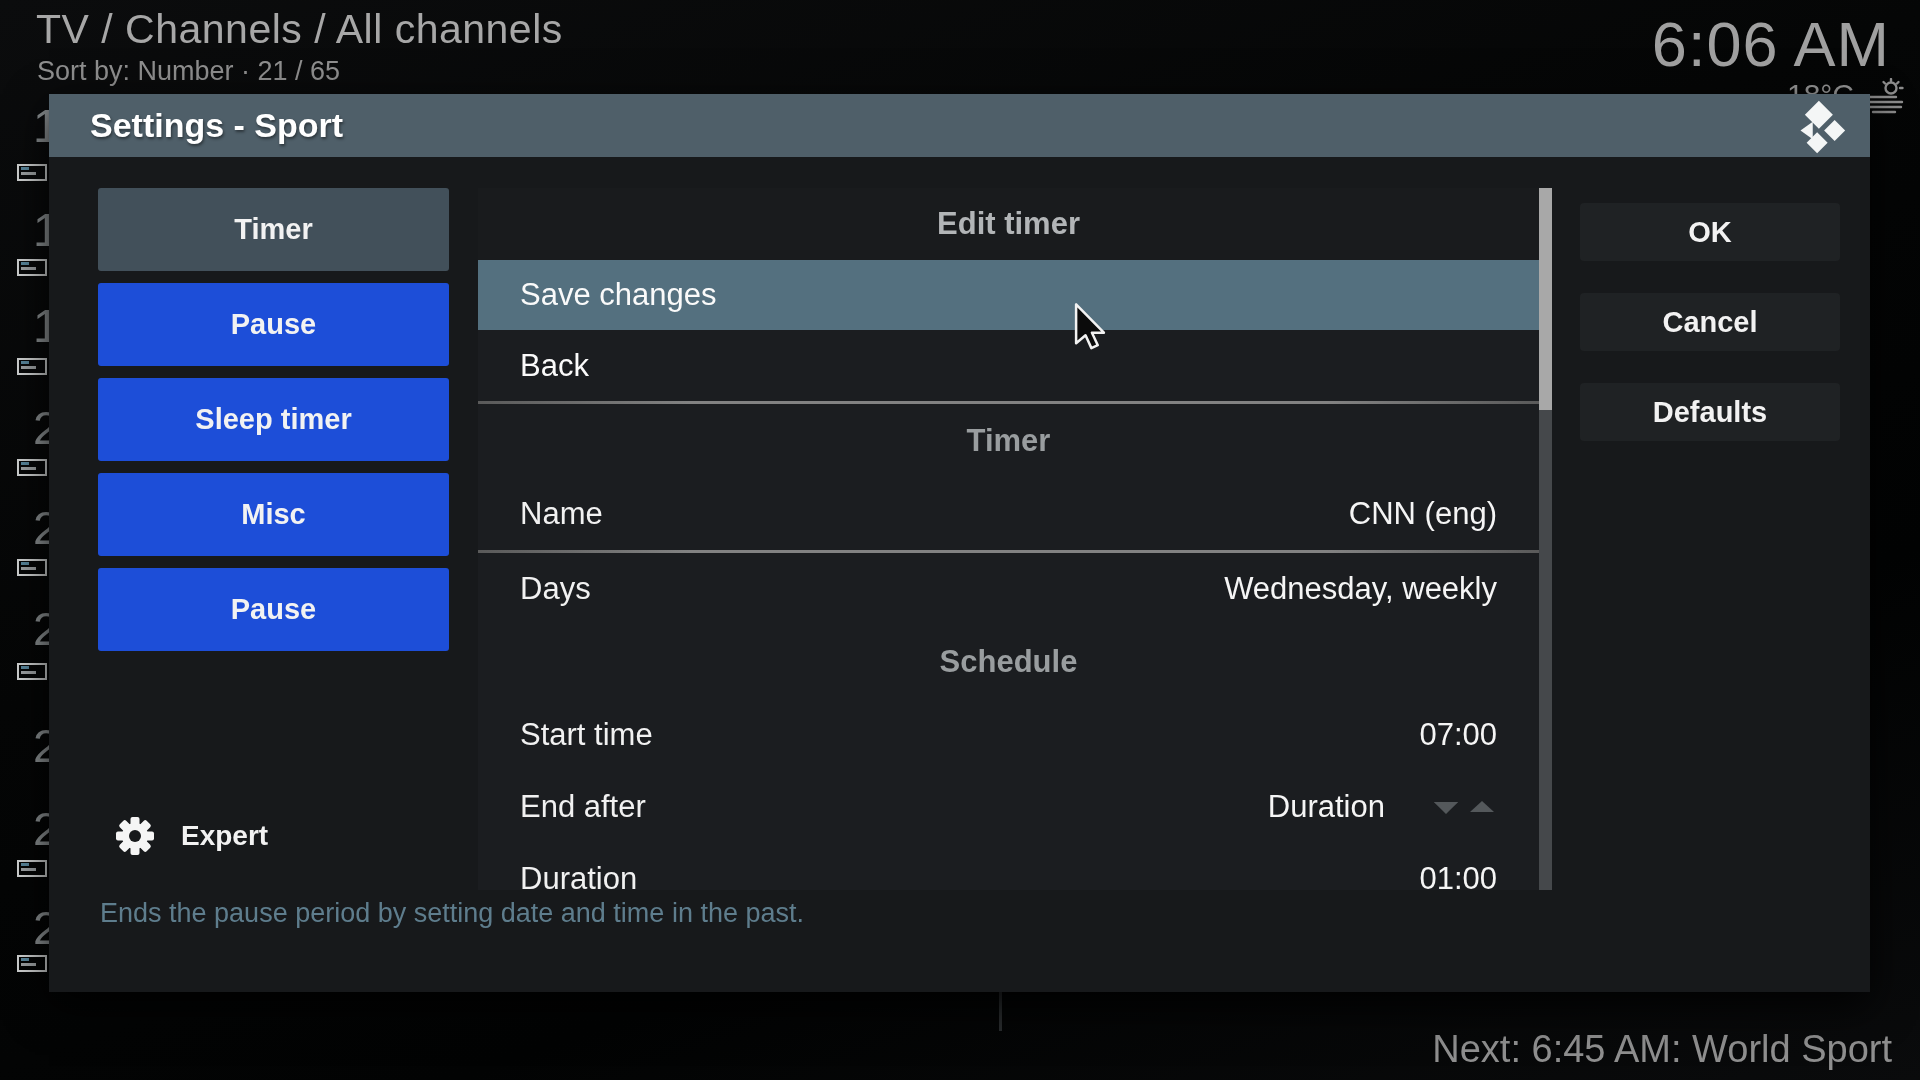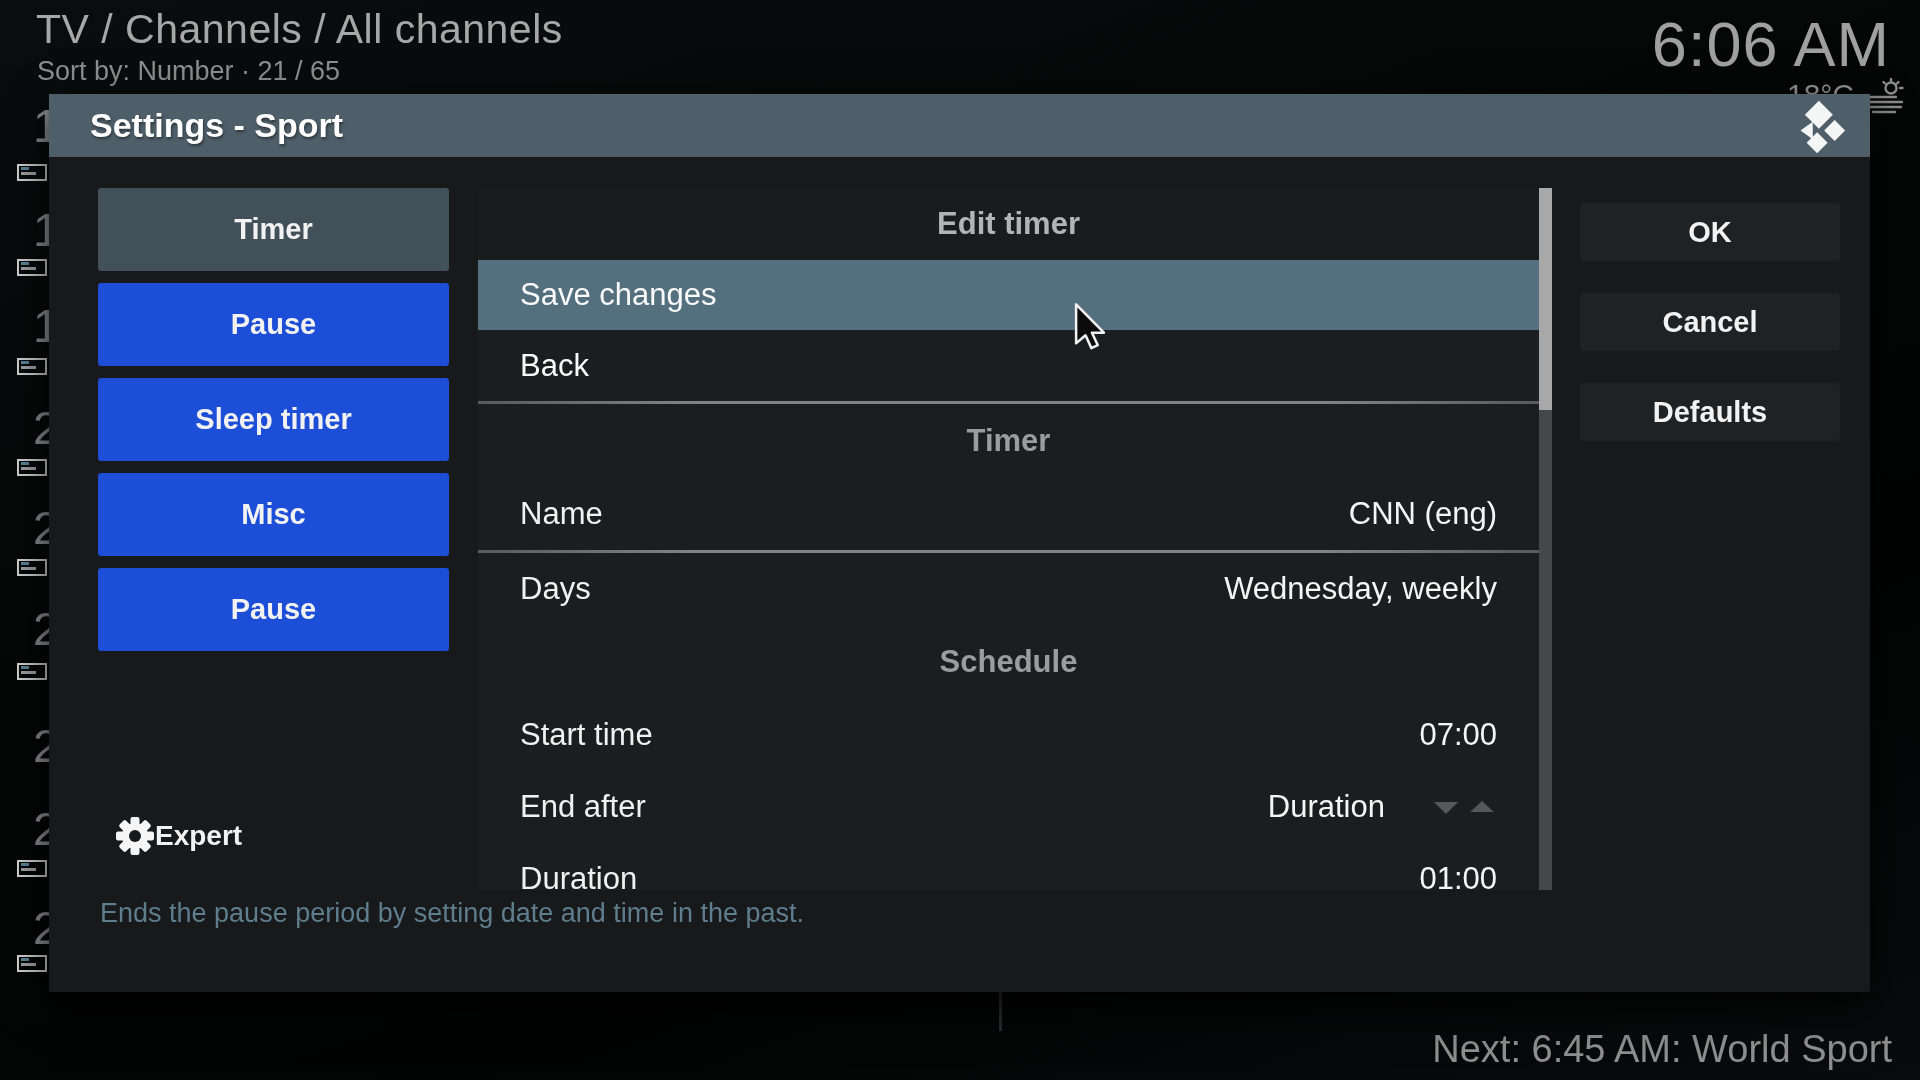--- a/index.html
+++ b/index.html
@@ -23,21 +23,21 @@
   .bg-sliver{position:absolute;left:999px;top:992px;width:3px;height:39px;background:#2a2d2f;}
   
   #dialog{position:absolute;left:49px;top:94px;width:1821px;height:898px;background:#17191b;box-shadow:0 14px 40px rgba(0,0,0,.85);}
   #titlebar{position:absolute;left:0;top:0;width:100%;height:63px;background:#4f5f69;display:flex;align-items:center;}
   #titlebar .title{margin-left:41px;font-size:34px;font-weight:700;color:#fff;text-shadow:1px 2px 3px rgba(0,0,0,.45);}
   .kodi-logo{position:absolute;right:24px;top:4px;}
   
   .side-btn{position:absolute;left:49px;width:351px;height:83px;background:#1d4ed8;border-radius:3px;
     display:flex;align-items:center;justify-content:center;font-size:29px;font-weight:700;color:#f2f2f2;}
   .side-btn.selected{background:#42505a;}
-  #expert{position:absolute;left:66px;top:722px;display:flex;align-items:center;}
+  #expert{position:absolute;left:66px;top:722px;display:flex;align-items:center;gap:26px;}
   #expert .label{font-size:28px;font-weight:700;color:#f2f2f2;}
   #help{position:absolute;left:51px;top:804px;font-size:27px;font-weight:300;color:#5e7d8d;}
   
   #panel{position:absolute;left:429px;top:94px;width:1061px;height:702px;background:#1b1d20;overflow:hidden;}
   .prow{height:70px;display:flex;align-items:center;padding:0 42px;font-size:31px;color:#f1f1f1;box-sizing:border-box;}
   .prow.header{height:72px;justify-content:center;font-weight:700;color:#b2b5b7;background:#191b1d;}
   .prow.action{font-weight:400;color:#fafafa;}
   .prow.action.highlighted{background:#54707f;}
   .prow.action:not(.highlighted){height:71px;}
   .prow.section{height:74px;justify-content:center;font-weight:700;color:#999d9f;}

